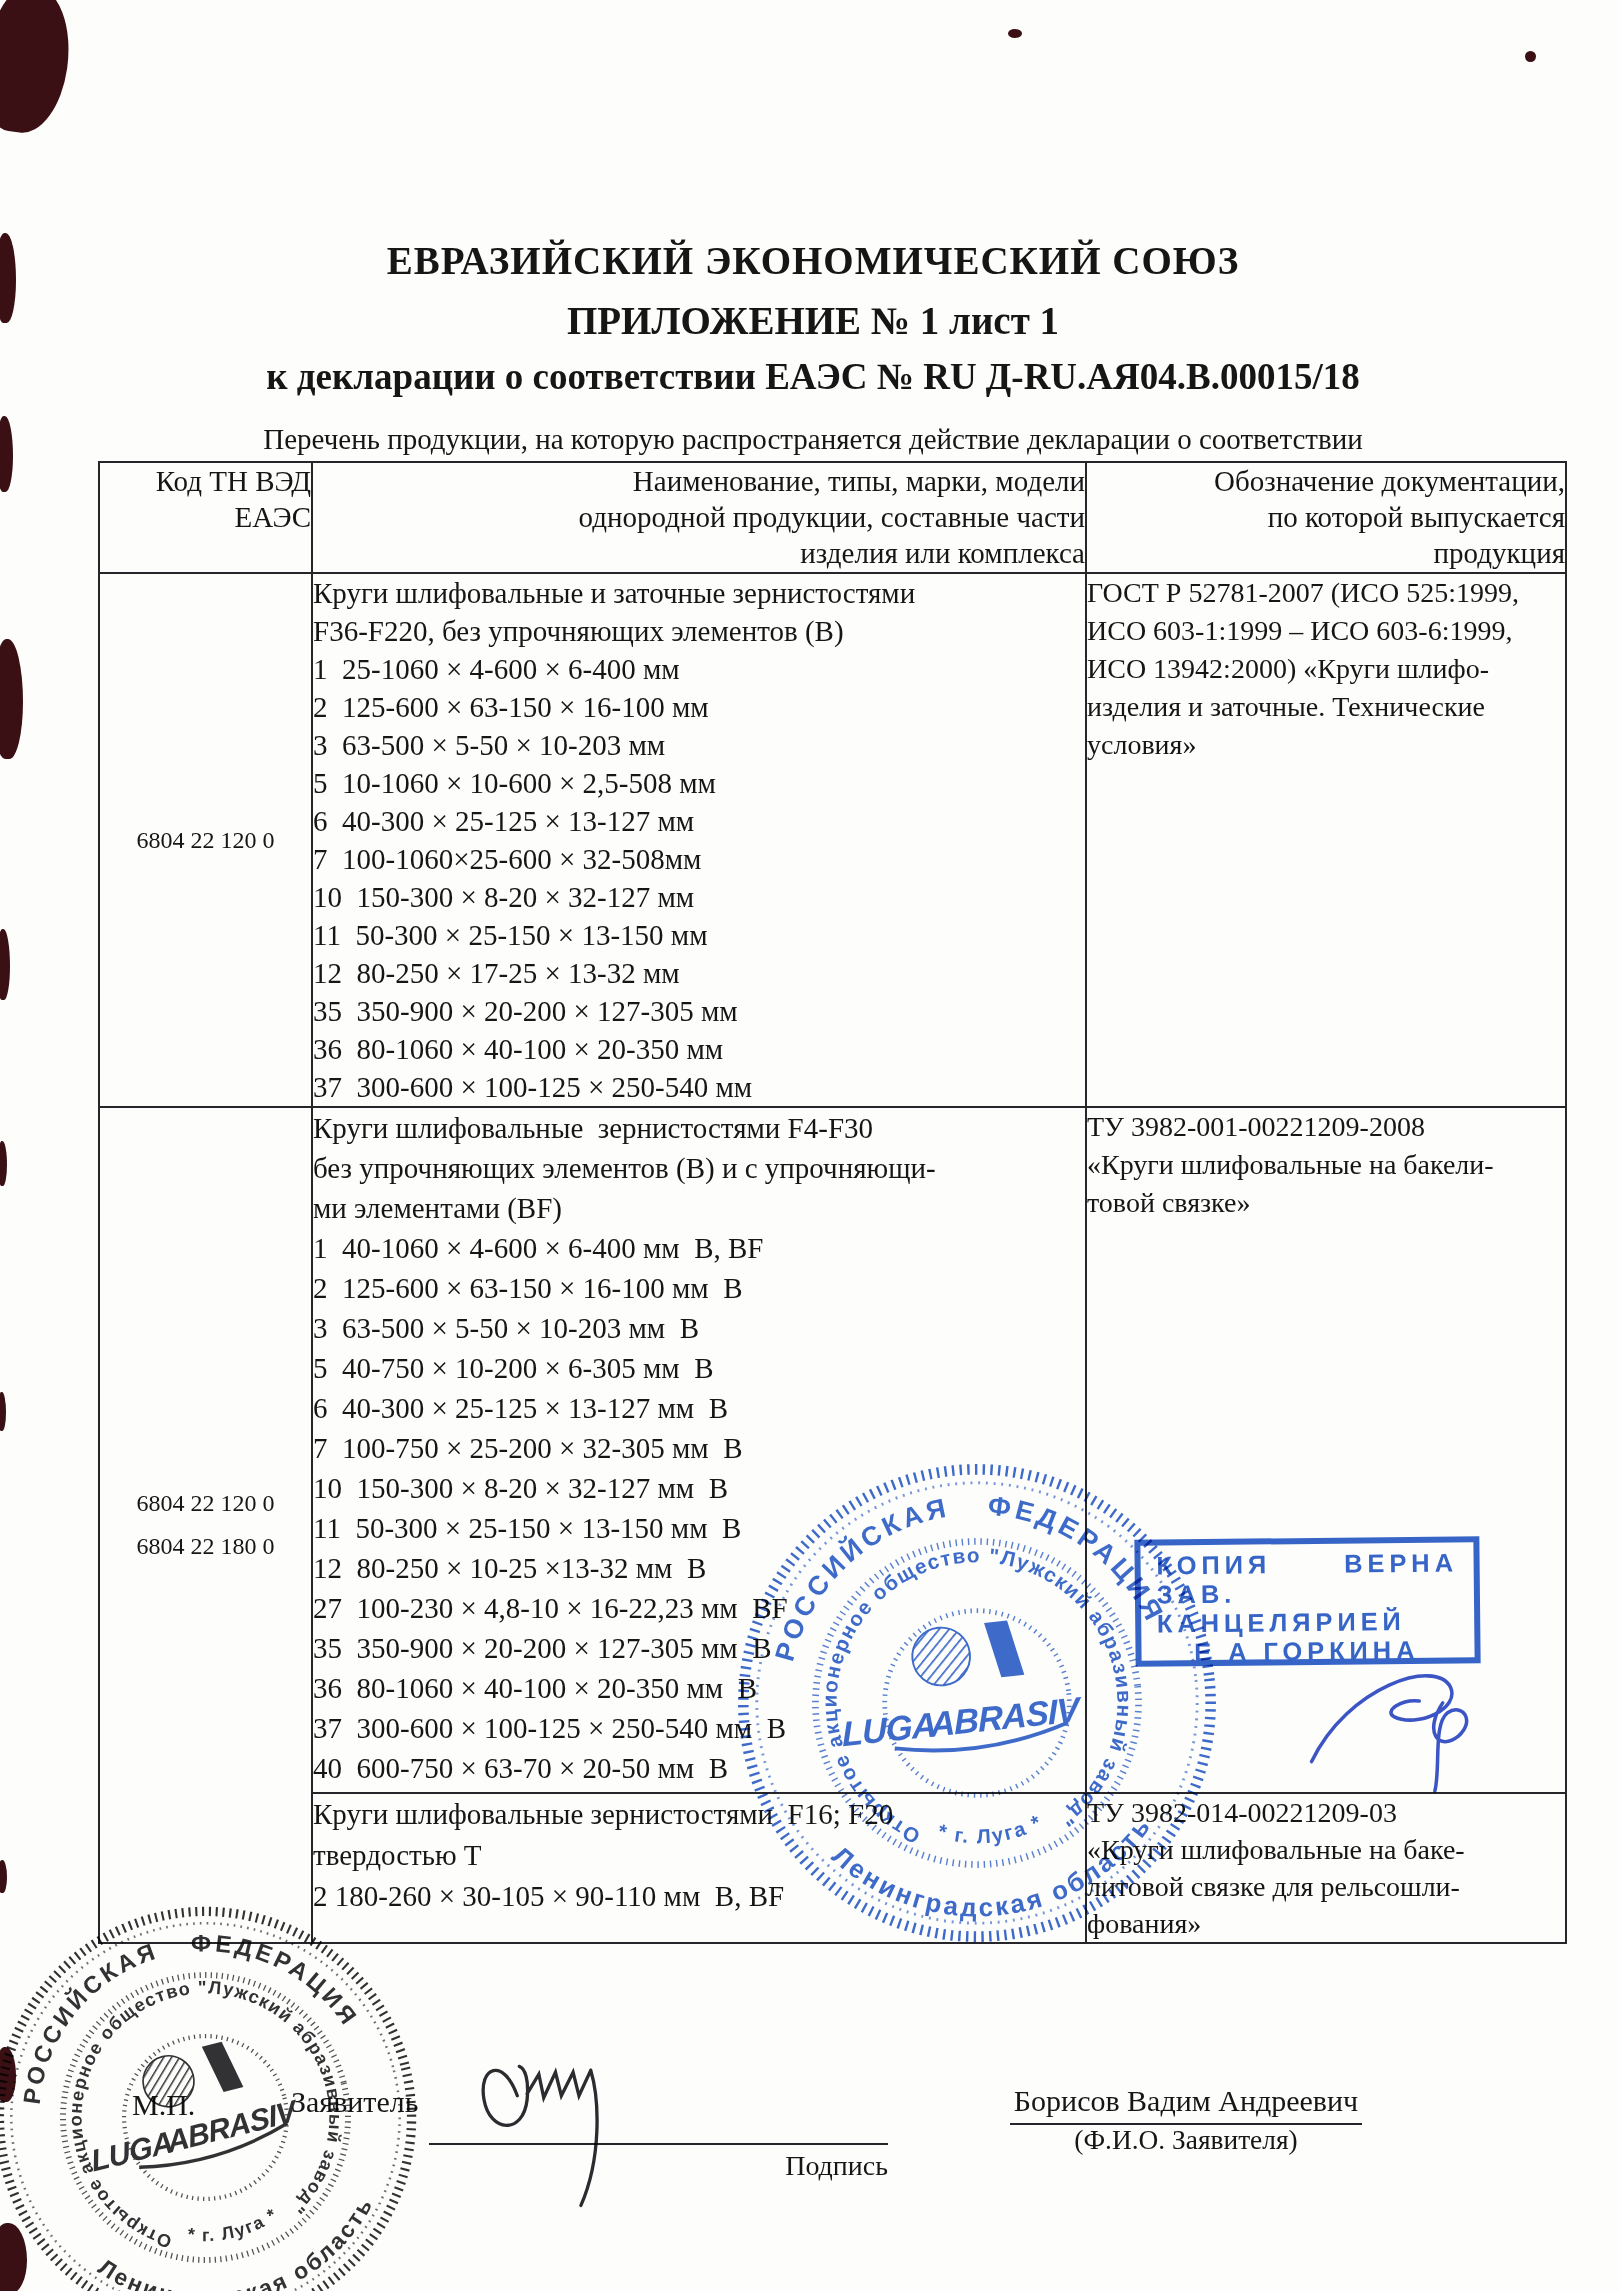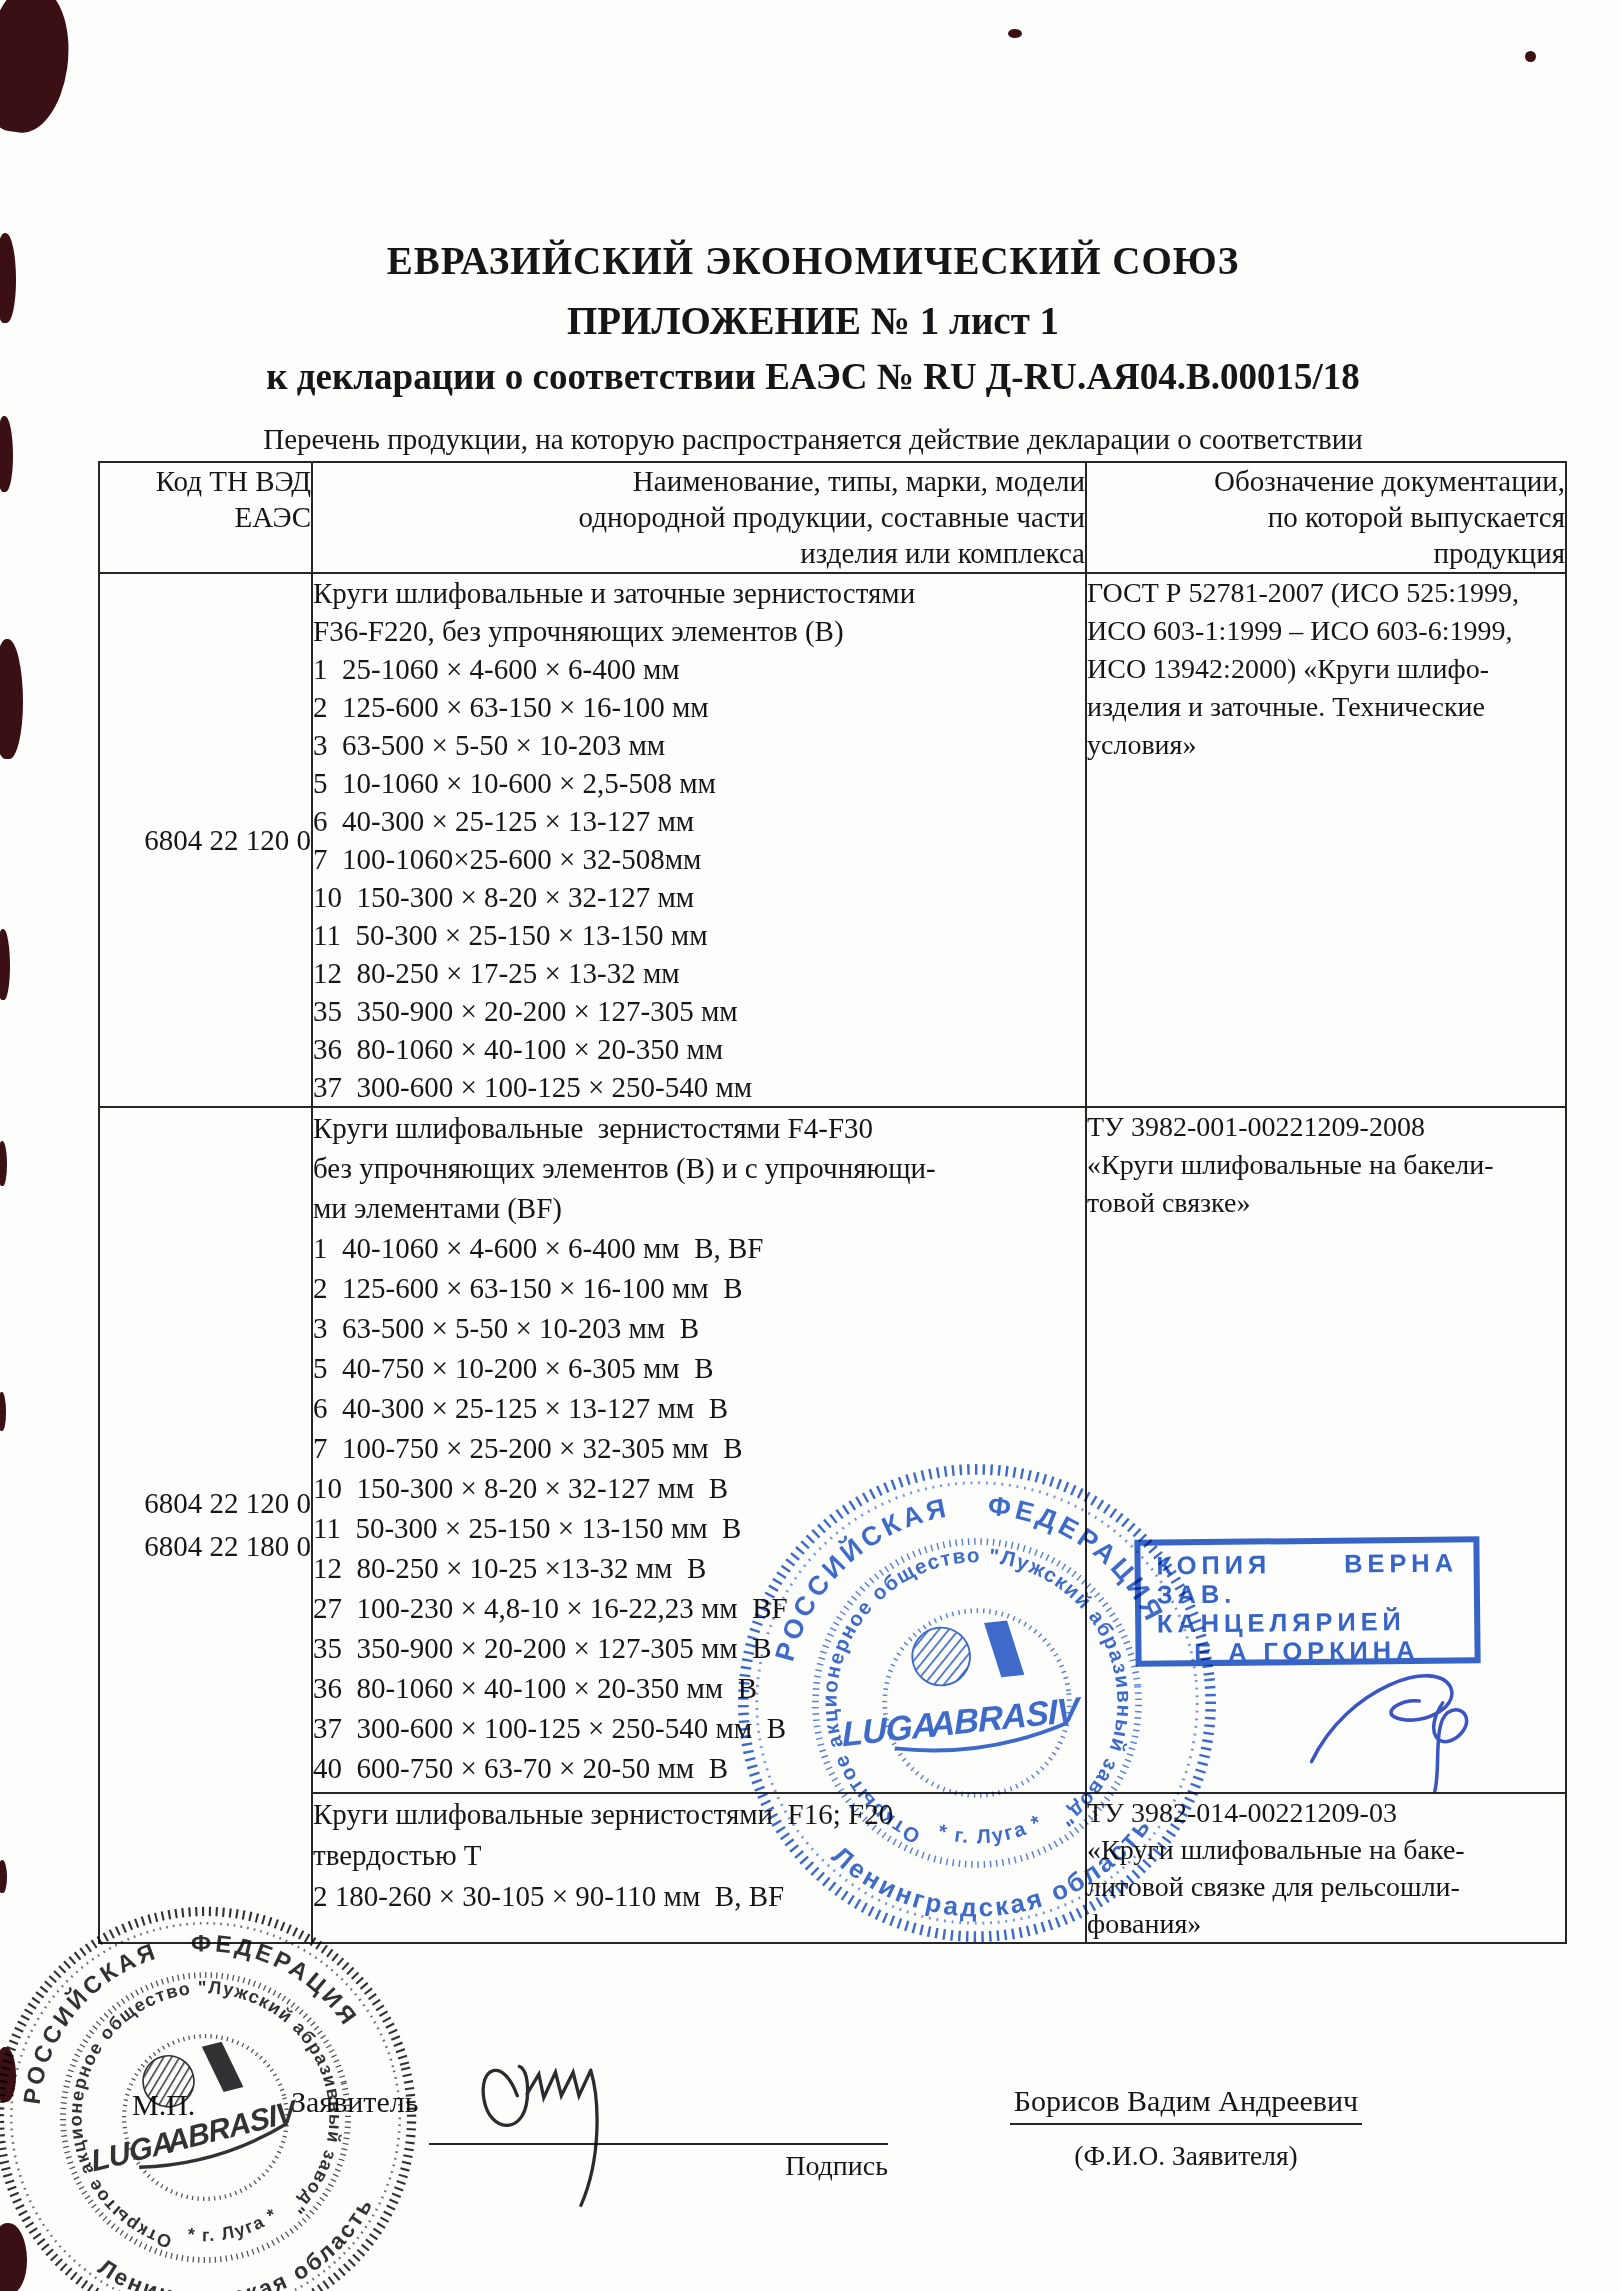--- a/index.html
+++ b/index.html
@@ -23,35 +23,35 @@
     border-collapse:collapse;table-layout:fixed;z-index:2;
     font-size:29px;
   }
   table.main td,table.main th{
     border:2px solid #26262a;vertical-align:top;padding:0;
     font-weight:normal;overflow:visible;
   }
   table.main{border:2.9px solid #26262a}
   .hdr{font-weight:bold;text-align:right;line-height:36px;padding-top:2.9px;font-size:29px}
   .hdr div{white-space:pre}
-  .codecell{vertical-align:middle !important;text-align:right;line-height:43px;font-size:29px}
+  .codecell{vertical-align:middle !important;text-align:center;line-height:43px;font-size:24px}
   .lines div{white-space:pre}
   .plines1{line-height:38px;padding:5.9px 5.9px 0 13.7px}
   .plines2{line-height:40px;padding:7.8px 5.9px 0 13.7px}
   .plines3{line-height:41px;padding:7.8px 5.9px 0 13.7px}
   .dlines1{line-height:38px;padding:125px 3.9px 0 15.7px;font-size:28px}
   .dlines2{line-height:38px;padding:250px 3.9px 0 15.7px;font-size:28px}
   .dlines3{line-height:37px;padding:3.9px 3.9px 0 15.7px;font-size:28px}
   
   .foot{z-index:2;font-size:30px}
   .sigline{left:429px;top:2143px;width:459px;border-top:2.9px solid #26262a;z-index:2}
   .podpis{left:429px;top:2150px;width:459px;text-align:right;font-size:28px;z-index:2}
   .namewrap{left:948px;top:2084px;width:476px;text-align:center;z-index:2}
   .namewrap .nm{display:inline-block;border-bottom:2.9px solid #26262a;padding:0 3.9px 4.9px 3.9px;font-size:30px}
-  .namecap{margin-top:16px;font-size:27.4px}
+  .namecap{margin-top:0;font-size:27.4px}
   
   .stamp{mix-blend-mode:multiply;z-index:4}
   svg text,svg textPath{font-family:"Liberation Sans",sans-serif;font-weight:bold}
   .ringtext{letter-spacing:4px;word-spacing:26px;font-size:28px}
   .ringtextb{letter-spacing:3px;font-size:27px}
   .innertext{letter-spacing:1.5px;font-size:21.5px}
   .citytext{letter-spacing:2px;font-size:21px}
   .copy-stamp{
     left:1135px;top:1538px;width:345px;height:127px;box-sizing:border-box;
     border:6.9px solid #2e5fc8;color:#2e5fc8;background:transparent;

